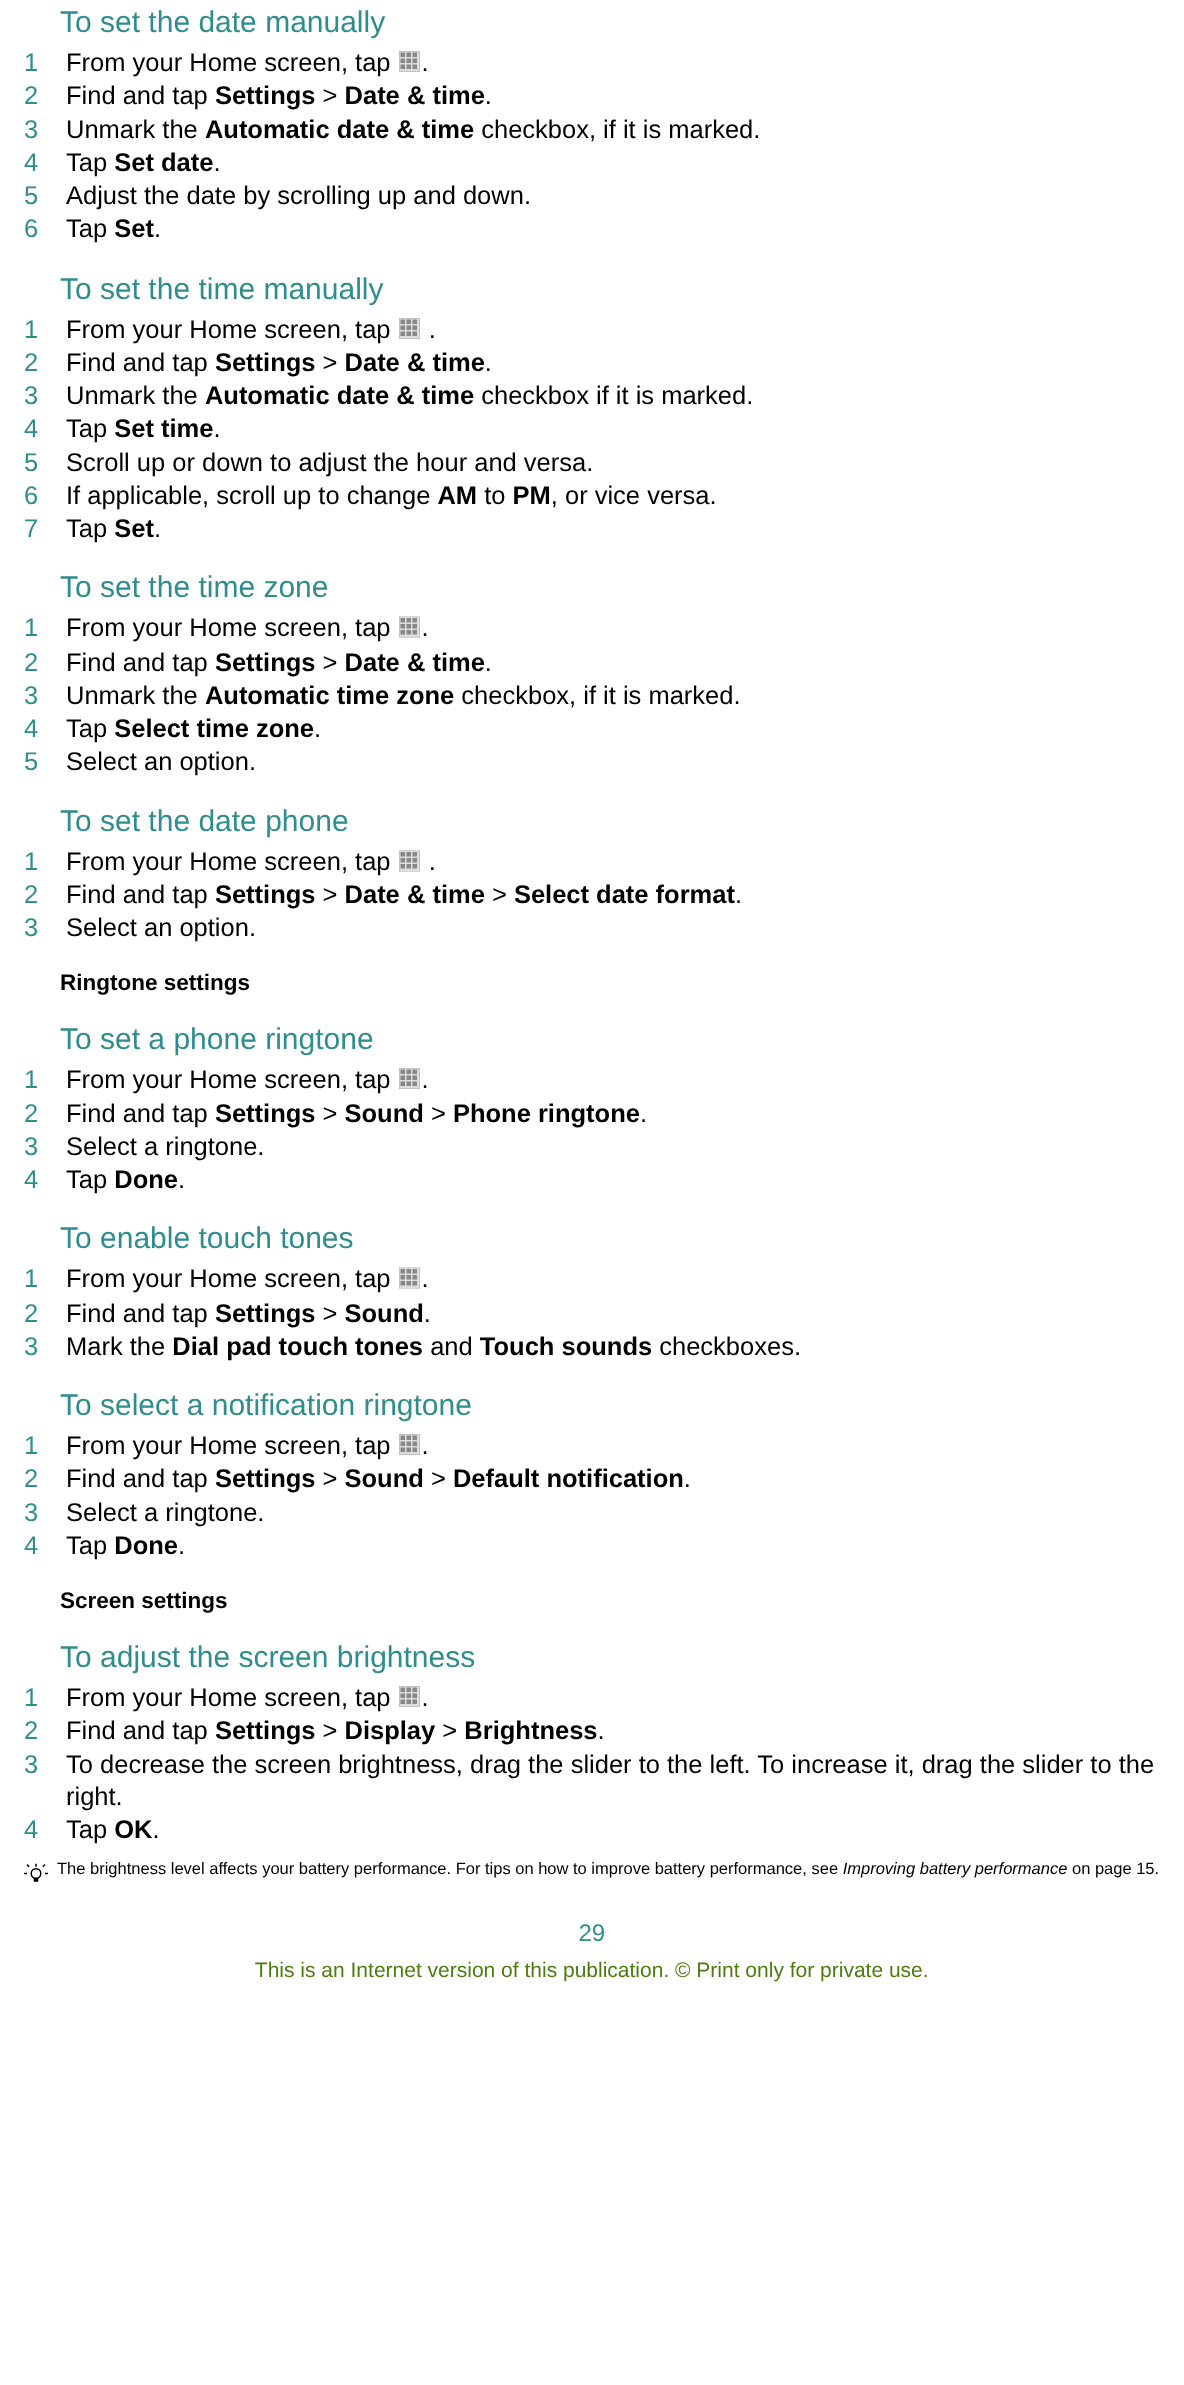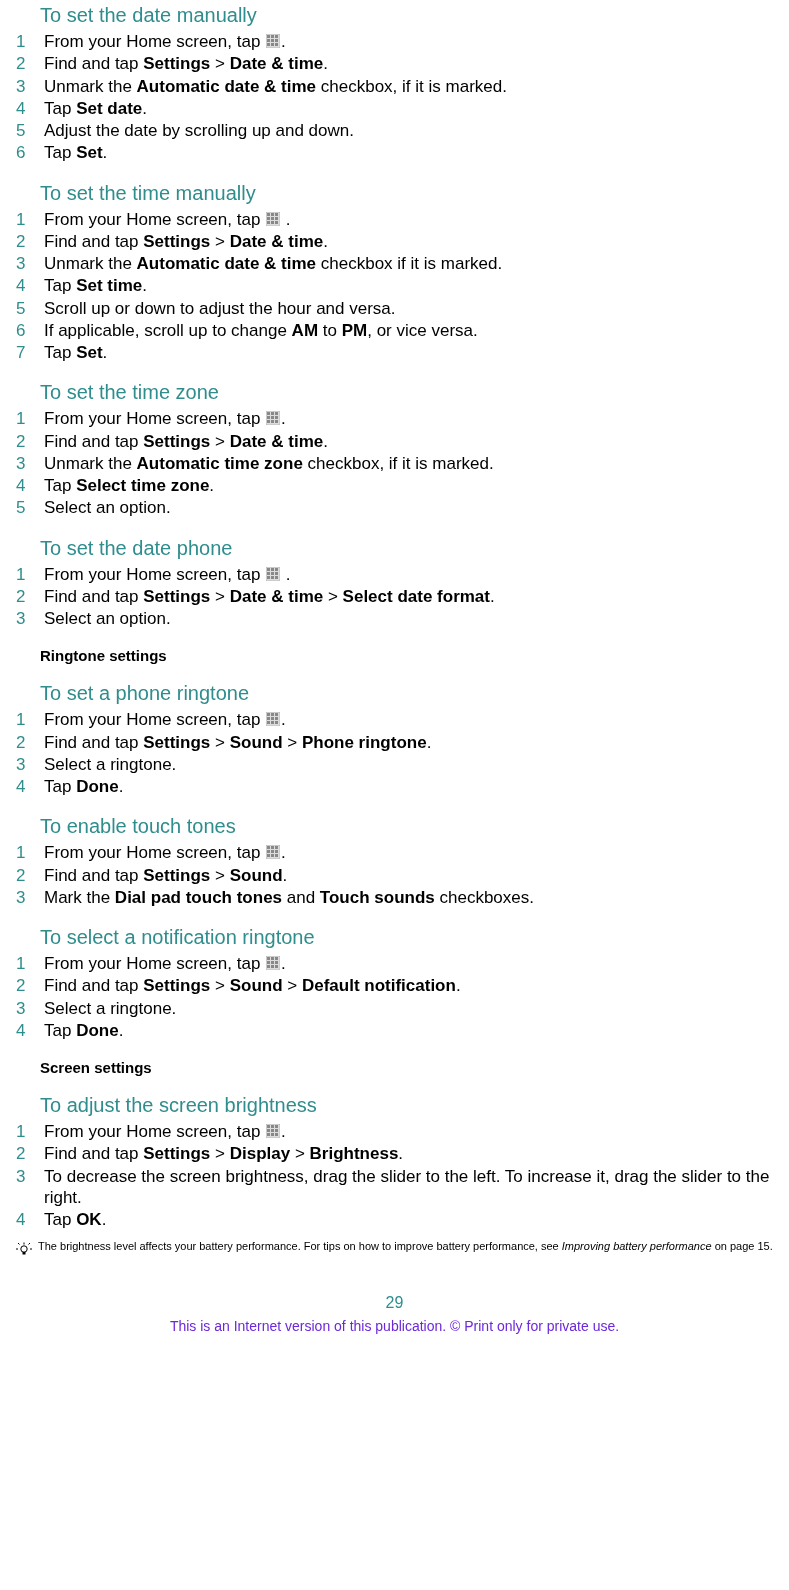--- a/index.html
+++ b/index.html
@@ -71,25 +71,25 @@
     padding-top: 2px;
   }
   .tip-text {
     flex: 1;
   }
   .tip-text i { font-style: italic; }
   .pagenum {
     text-align: center;
     color: #2f8d8d;
     font-size: 16px;
-    margin-top: 34px;
+    margin-top: 20px;
   }
   .footer {
     text-align: center;
-    color: #6d28d9;
+    color: #4d7c0f;
     font-size: 14px;
     margin-top: 6px;
   }
 </style>
 </head>
 <body>
 
 <div class="page">
   <div id="content">
       <div class="section-title first">To set the date manually</div>

